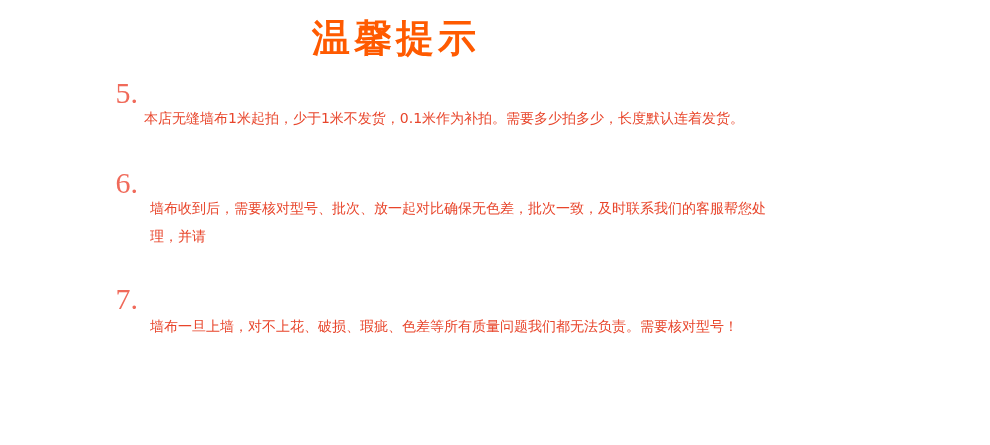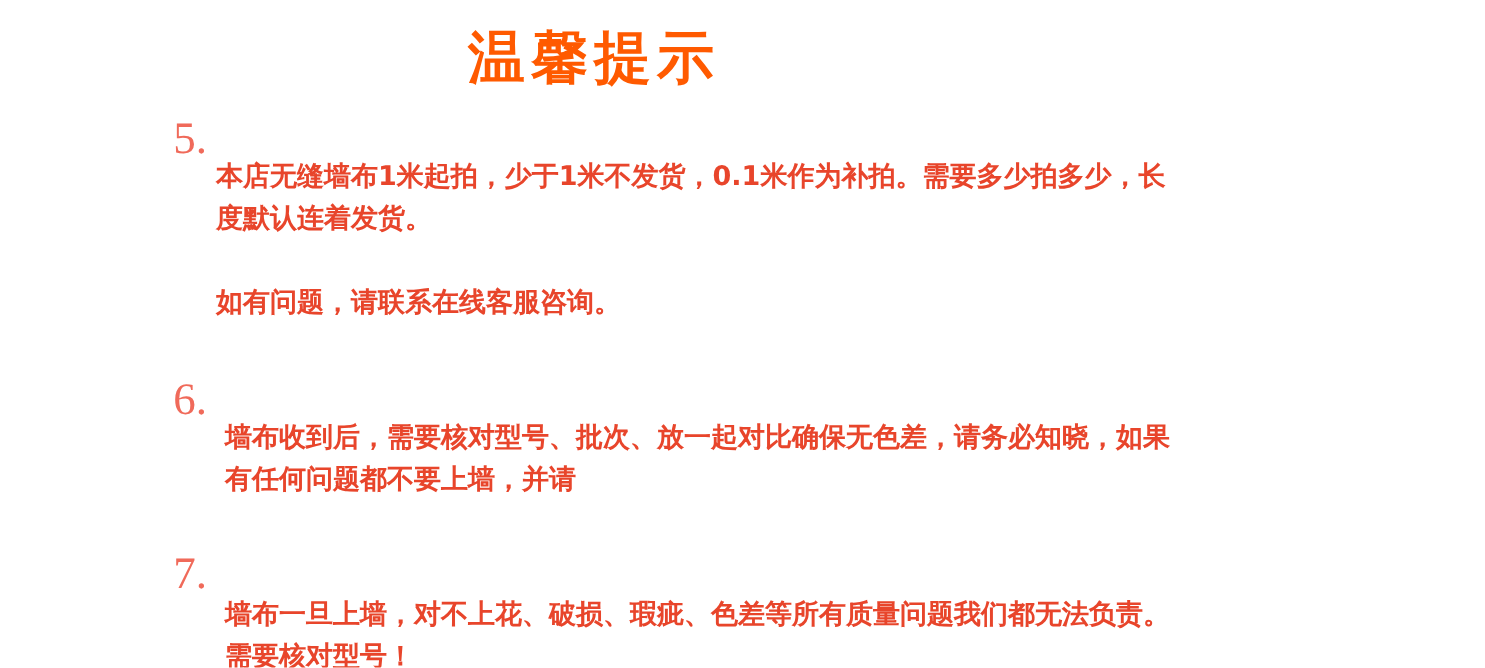--- a/index.html
+++ b/index.html
@@ -42,25 +42,24 @@
     position: absolute;
     left: 0;
     width: 132px;
     text-align: right;
     color: #f06a5a;
     font-size: 30px;
     font-family: "Liberation Serif", "DejaVu Serif", serif;
     line-height: 1.0;
   }
   .body-text {
-    font-size: 18px;
+    font-size: 14px;
     line-height: 28px;
     color: #e8472c;
     white-space: pre-line;
-    font-weight: bold;
   }
   .item-5 .body-text { color: #e8452b; }
   .item-6 .body-text { color: #e8452b; }
   .item-7 .body-text { color: #e8452b; }
 
   .line { display: block; }
   .indent-1 { padding-left: 12px; }
 
   
   .item-5  { margin-top: 2px; }
@@ -79,28 +78,27 @@
 <div class="page">
 
   <div class="title">温馨提示</div>
 
   <div class="items">
 
     <div class="item item-5">
       <span class="num">5.</span>
       <span class="body-text">
         <span class="line">本店无缝墙布1米起拍，少于1米不发货，0.1米作为补拍。需要多少拍多少，长度默认连着发货。</span>
-        <span class="line"> 如有问题，请联系在线客服咨询。</span>
       </span>
     </div>
 
     <div class="item item-6">
       <span class="num">6.</span>
       <span class="body-text">
-        <span class="line">墙布收到后，需要核对型号、批次、放一起对比确保无色差，请务必知晓，如果有任何问题都不要上墙，并请</span>
+        <span class="line">墙布收到后，需要核对型号、批次、放一起对比确保无色差，批次一致，及时联系我们的客服帮您处理，并请</span>
       </span>
     </div>
 
     <div class="item item-7">
       <span class="num">7.</span>
       <span class="body-text">
         <span class="line">墙布一旦上墙，对不上花、破损、瑕疵、色差等所有质量问题我们都无法负责。需要核对型号！</span>
       </span>
     </div>
 

